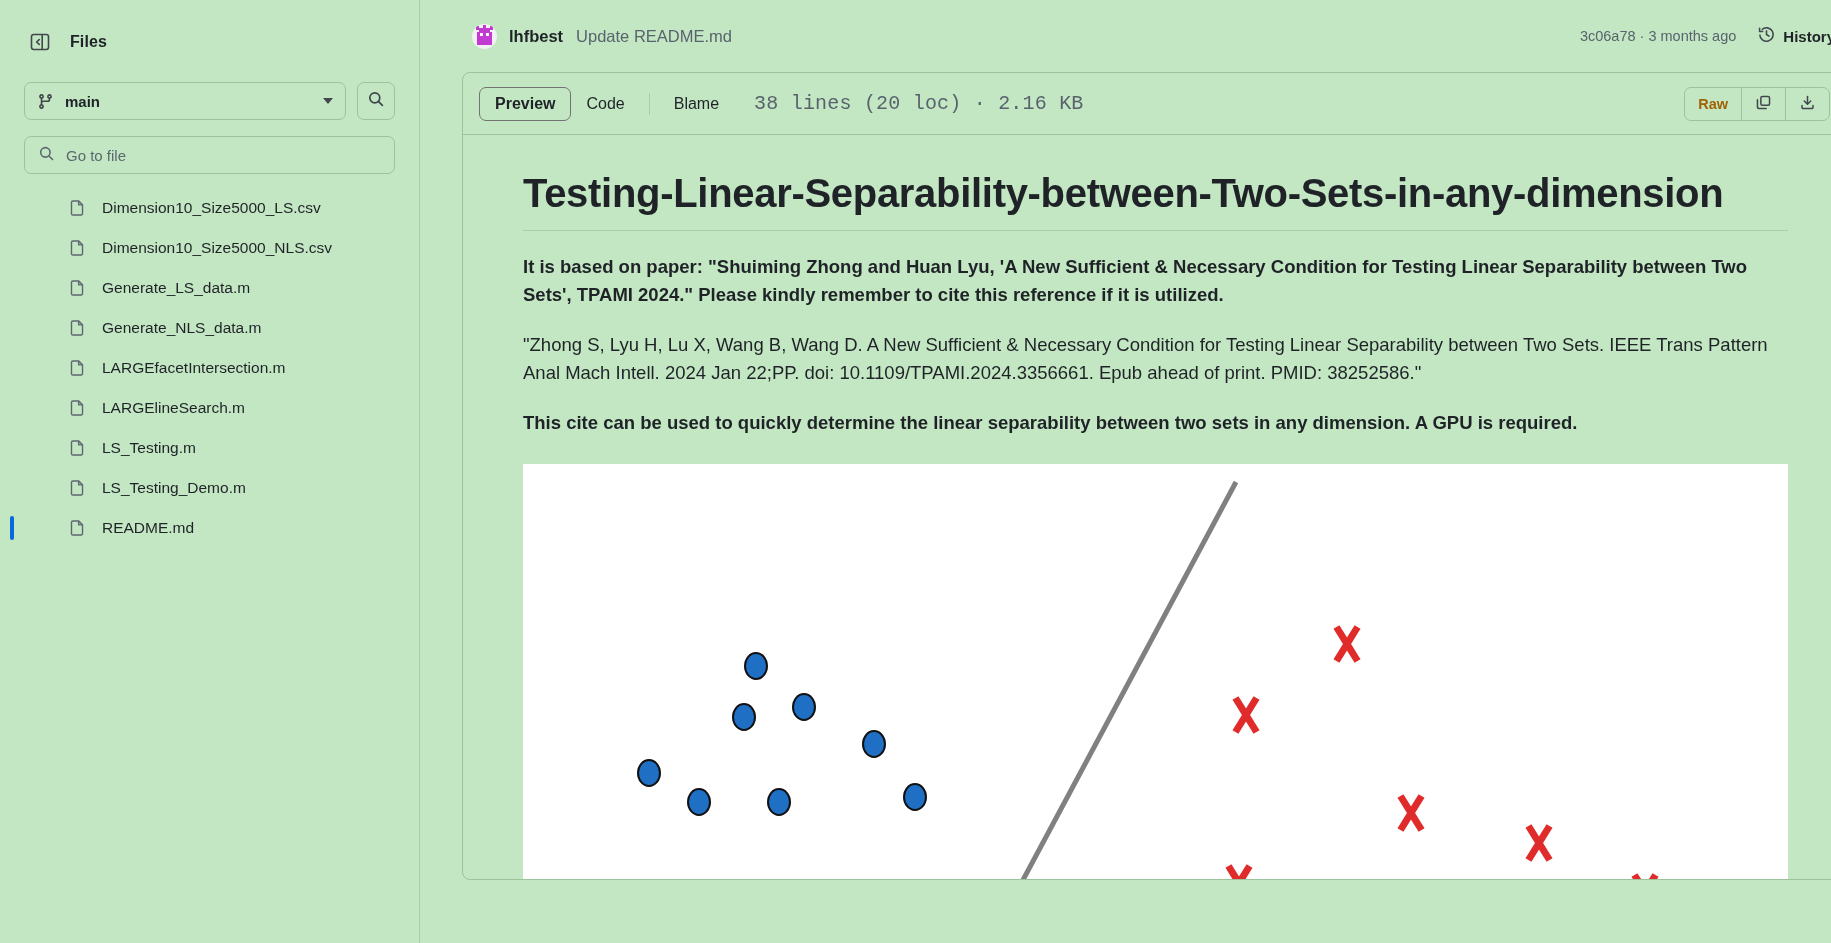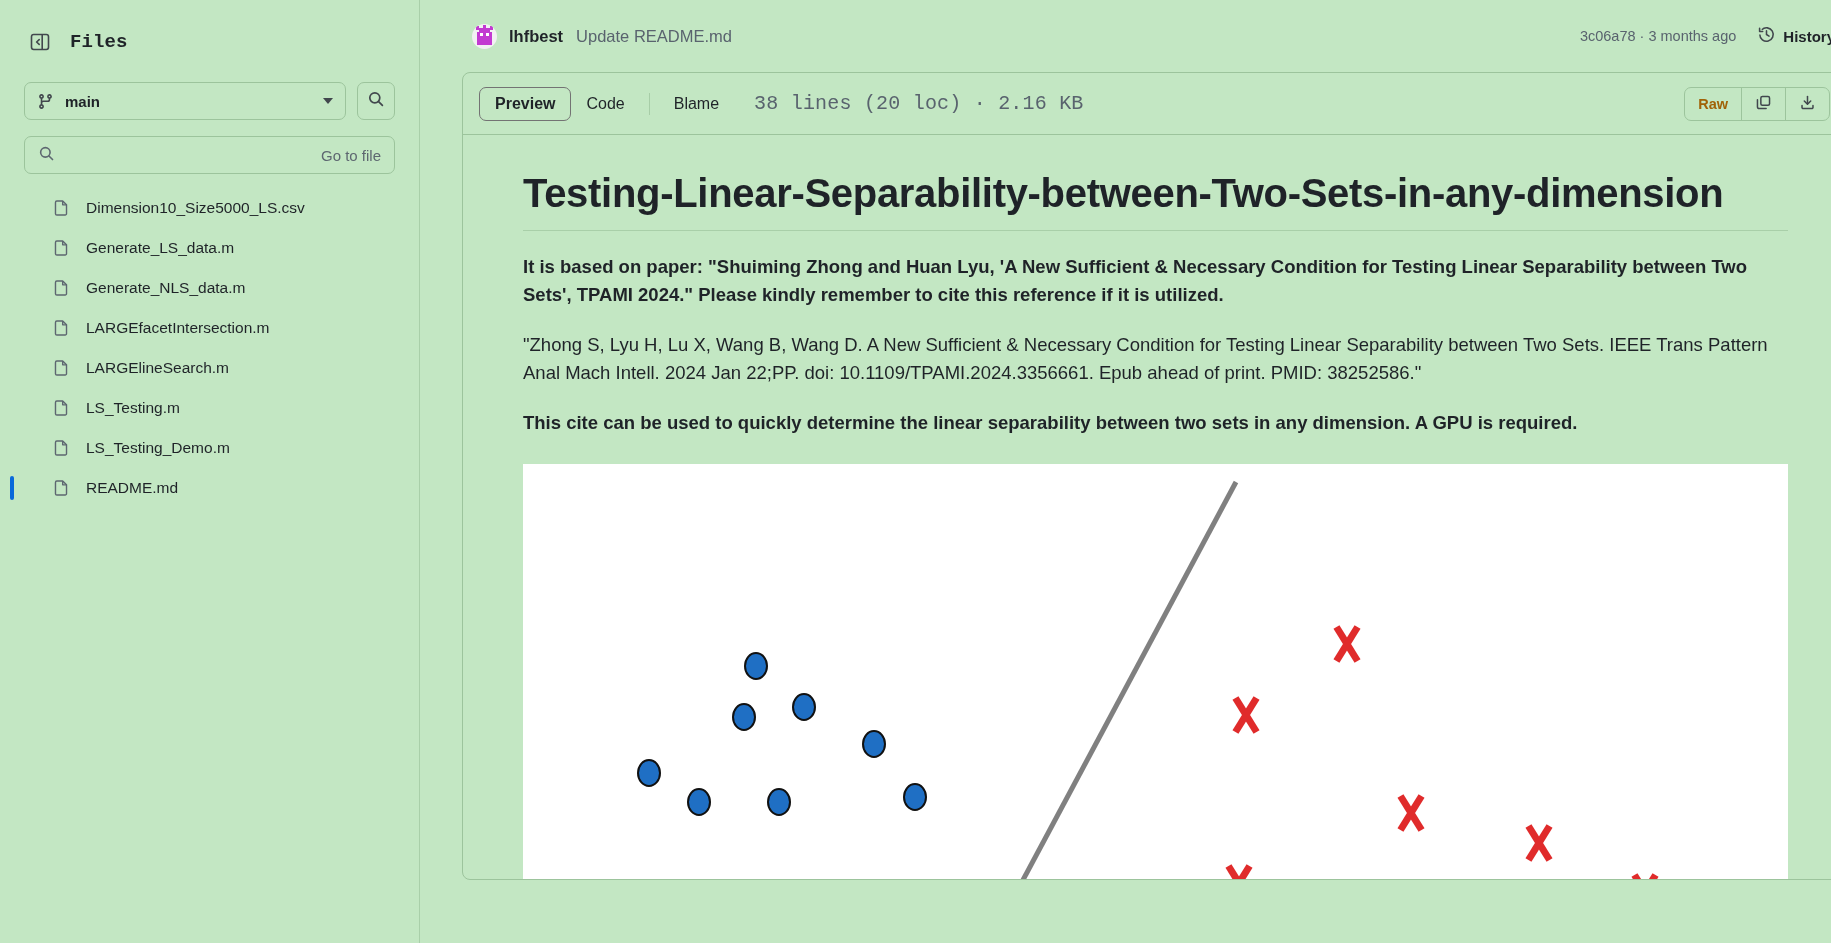--- a/index.html
+++ b/index.html
@@ -26,23 +26,22 @@
     padding: 22px 0 0 24px;
     height: 62px;
   }
   .panel-icon {
     width: 32px; height: 32px;
     display: flex; align-items: center; justify-content: center;
     border-radius: 6px;
   }
   .panel-icon svg { display:block; }
   .sb-title {
-    font-size: 19px; font-weight: 600; letter-spacing: .1px;
-    color: #1f2328;
-    font-family: Liberation Mono, monospace;
+    font-size: 16px; font-weight: 600; letter-spacing: .1px;
+    color: #1f2328;
   }
 
   .branch-row { display: flex; gap: 11px; padding: 20px 24px 0 24px; }
   .branch-btn {
     flex: 1 1 auto;
     height: 38px;
     border: 1px solid #9cc49c;
     border-radius: 7px;
     display: flex; align-items: center;
     padding: 0 12px;
@@ -68,31 +67,30 @@
   }
 
   .gotofile {
     margin: 16px 24px 0 24px;
     height: 38px;
     border: 1px solid #9cc49c;
     border-radius: 7px;
     display: flex; align-items: center;
     padding: 0 13px;
     gap: 11px;
-    justify-content: space-between;
   }
   .gotofile .ph { font-size: 15px; color: #5d6770; }
 
   .file-list { margin-top: 14px; }
   .file-row {
     position: relative;
     height: 40px;
     display: flex; align-items: center;
     gap: 16px;
-    padding-left: 52px;
+    padding-left: 68px;
     font-size: 15.5px;
     color: #1f2328;
     white-space: nowrap;
   }
   .file-row .fi { flex: 0 0 auto; display: flex; }
   .file-row.selected::before {
     content: "";
     position: absolute;
     left: 10px; top: 8px;
     width: 4px; height: 24px;
@@ -249,20 +247,29 @@
 
     <div class="file-list">
       <div class="file-row">
         <span class="fi">
             <svg width="18" height="18" viewBox="0 0 16 16" fill="none" stroke="#5d6770" stroke-width="1.25">
               <path d="M9.5 1.8 H4.3 a1.2 1.2 0 0 0 -1.2 1.2 V13 a1.2 1.2 0 0 0 1.2 1.2 H11.7 a1.2 1.2 0 0 0 1.2 -1.2 V5.2 Z" stroke-linejoin="round"></path>
               <path d="M9.5 1.8 V5.2 H12.9" stroke-linejoin="round"></path>
             </svg>
           </span>
         <span>Dimension10_Size5000_LS.csv</span>
+      </div>
+      <div class="file-row">
+        <span class="fi">
+            <svg width="18" height="18" viewBox="0 0 16 16" fill="none" stroke="#5d6770" stroke-width="1.25">
+              <path d="M9.5 1.8 H4.3 a1.2 1.2 0 0 0 -1.2 1.2 V13 a1.2 1.2 0 0 0 1.2 1.2 H11.7 a1.2 1.2 0 0 0 1.2 -1.2 V5.2 Z" stroke-linejoin="round"></path>
+              <path d="M9.5 1.8 V5.2 H12.9" stroke-linejoin="round"></path>
+            </svg>
+          </span>
+        <span>Dimension10_Size5000_NLS.csv</span>
       </div>
       <div class="file-row">
         <span class="fi">
             <svg width="18" height="18" viewBox="0 0 16 16" fill="none" stroke="#5d6770" stroke-width="1.25">
               <path d="M9.5 1.8 H4.3 a1.2 1.2 0 0 0 -1.2 1.2 V13 a1.2 1.2 0 0 0 1.2 1.2 H11.7 a1.2 1.2 0 0 0 1.2 -1.2 V5.2 Z" stroke-linejoin="round"></path>
               <path d="M9.5 1.8 V5.2 H12.9" stroke-linejoin="round"></path>
             </svg>
           </span>
         <span>Generate_LS_data.m</span>
       </div>

